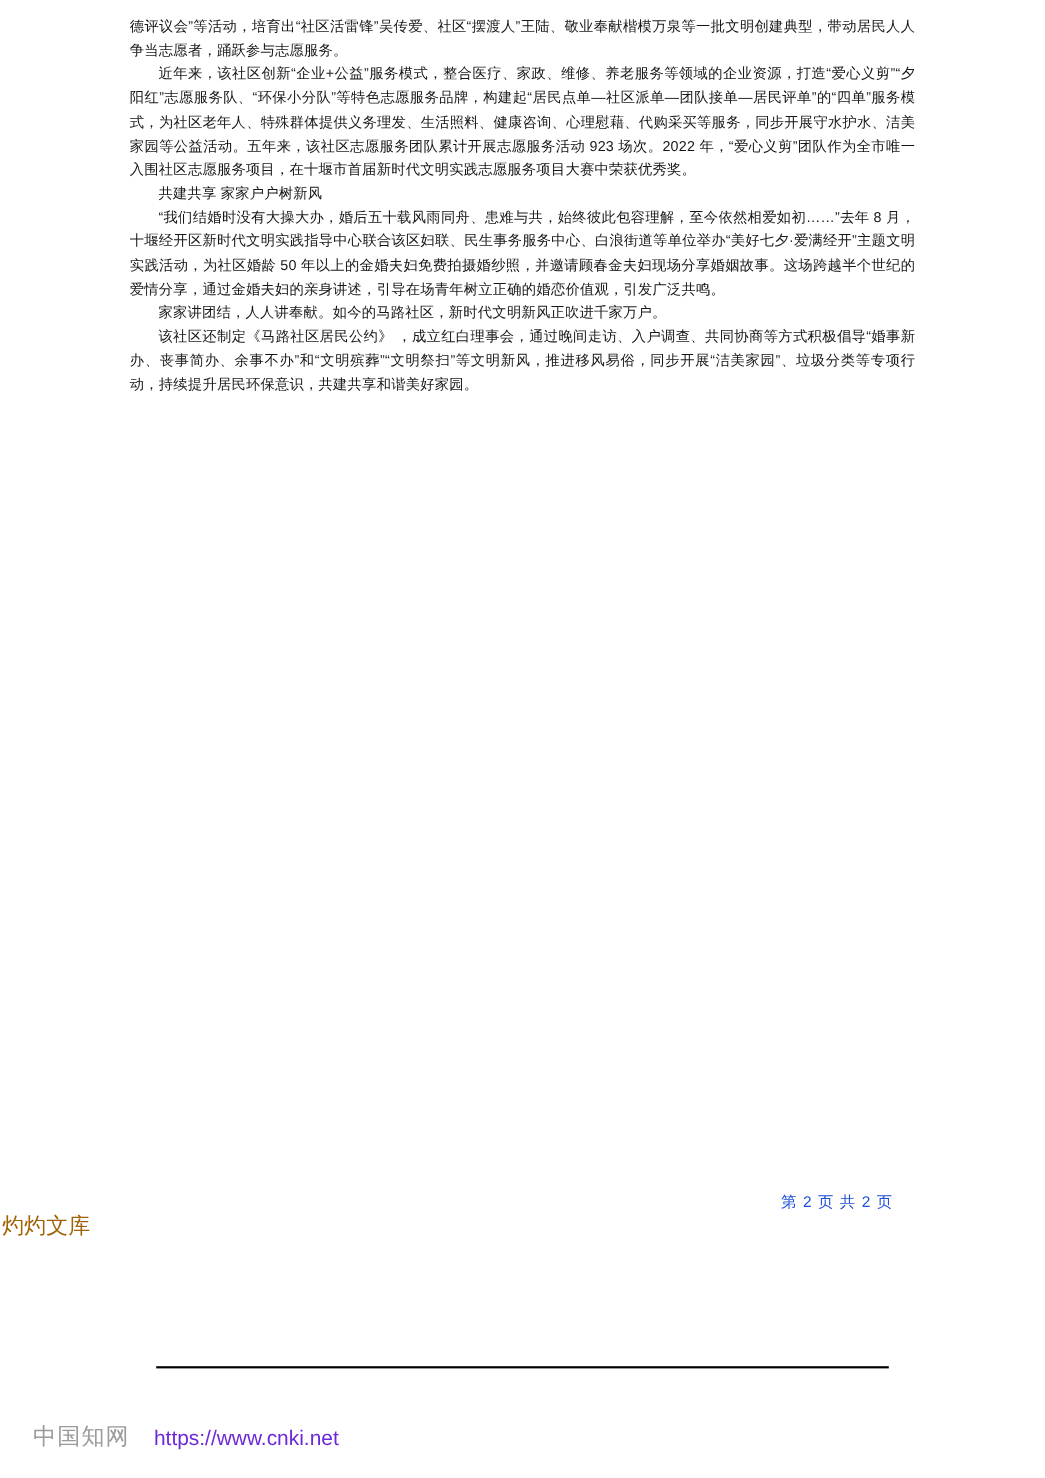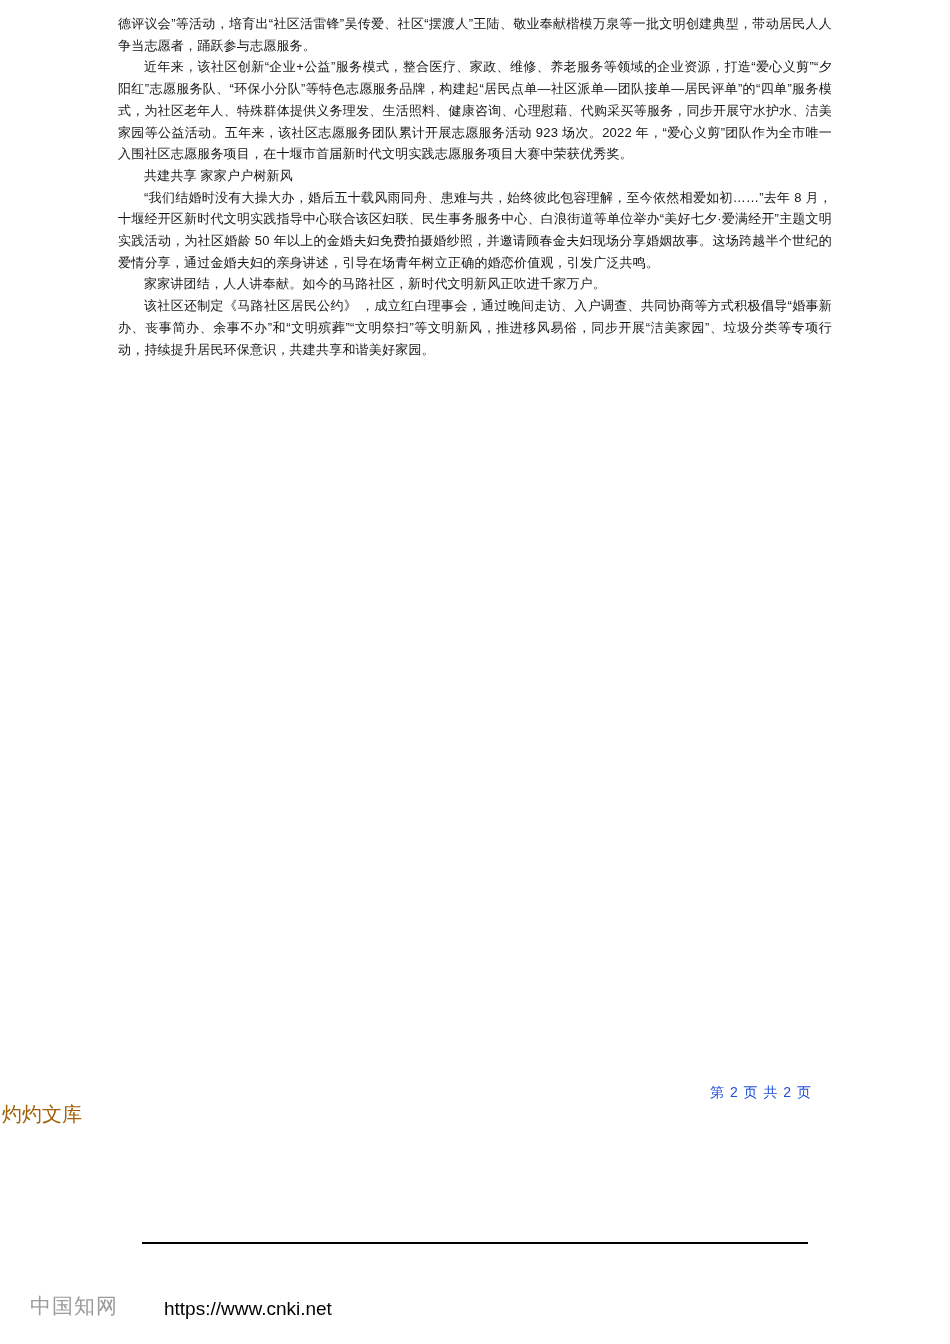--- a/index.html
+++ b/index.html
@@ -69,24 +69,23 @@
     gap: 22px;
     color: #9b9b9b;
     white-space: nowrap;
   }
   .footer .brand {
     font-size: 21px;
     letter-spacing: 1px;
   }
   .footer .url {
     font-size: 19px;
-    color: #000000;
+    color: #6d28d9;
     text-decoration: none;
     cursor: pointer;
-    margin-left: 24px;
   }
 </style>
 </head>
 <body>
 
 <div class="page">
 
   <div class="doc-text">
     <p class="para no-indent">德评议会”等活动，培育出“社区活雷锋”吴传爱、社区“摆渡人”王陆、敬业奉献楷模万泉等一批文明创建典型，带动居民人人争当志愿者，踊跃参与志愿服务。</p>
     <p class="para">近年来，该社区创新“企业+公益”服务模式，整合医疗、家政、维修、养老服务等领域的企业资源，打造“爱心义剪”“夕阳红”志愿服务队、“环保小分队”等特色志愿服务品牌，构建起“居民点单—社区派单—团队接单—居民评单”的“四单”服务模式，为社区老年人、特殊群体提供义务理发、生活照料、健康咨询、心理慰藉、代购采买等服务，同步开展守水护水、洁美家园等公益活动。五年来，该社区志愿服务团队累计开展志愿服务活动 923 场次。2022 年，“爱心义剪”团队作为全市唯一入围社区志愿服务项目，在十堰市首届新时代文明实践志愿服务项目大赛中荣获优秀奖。</p>

